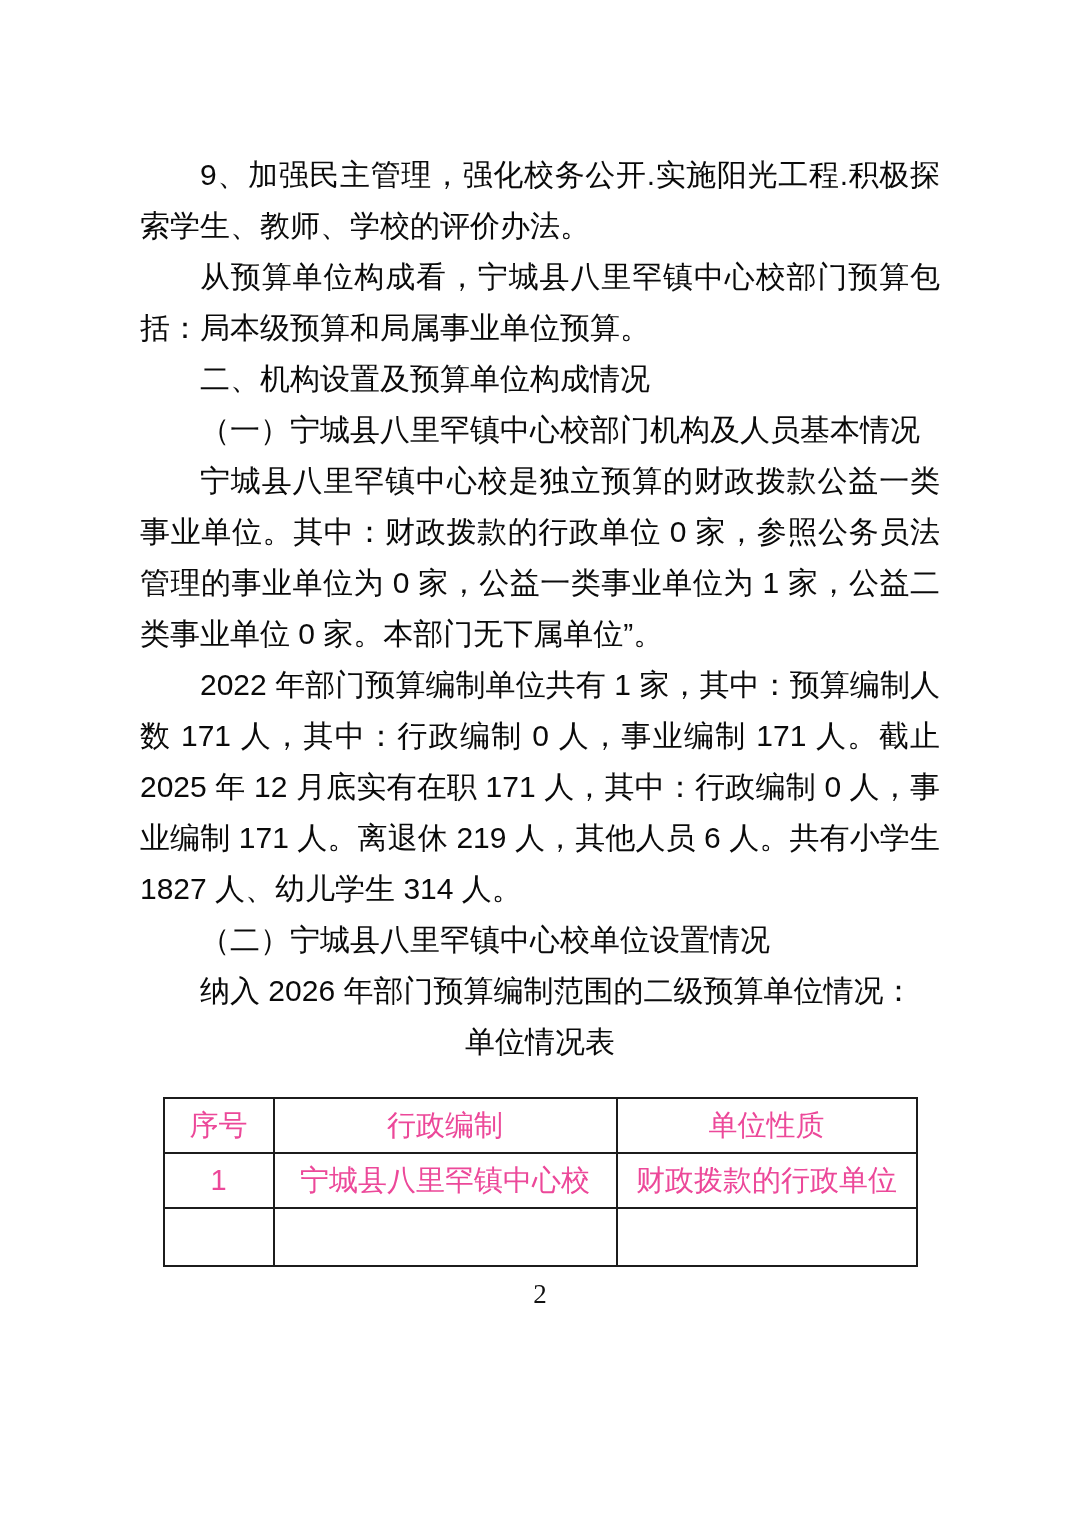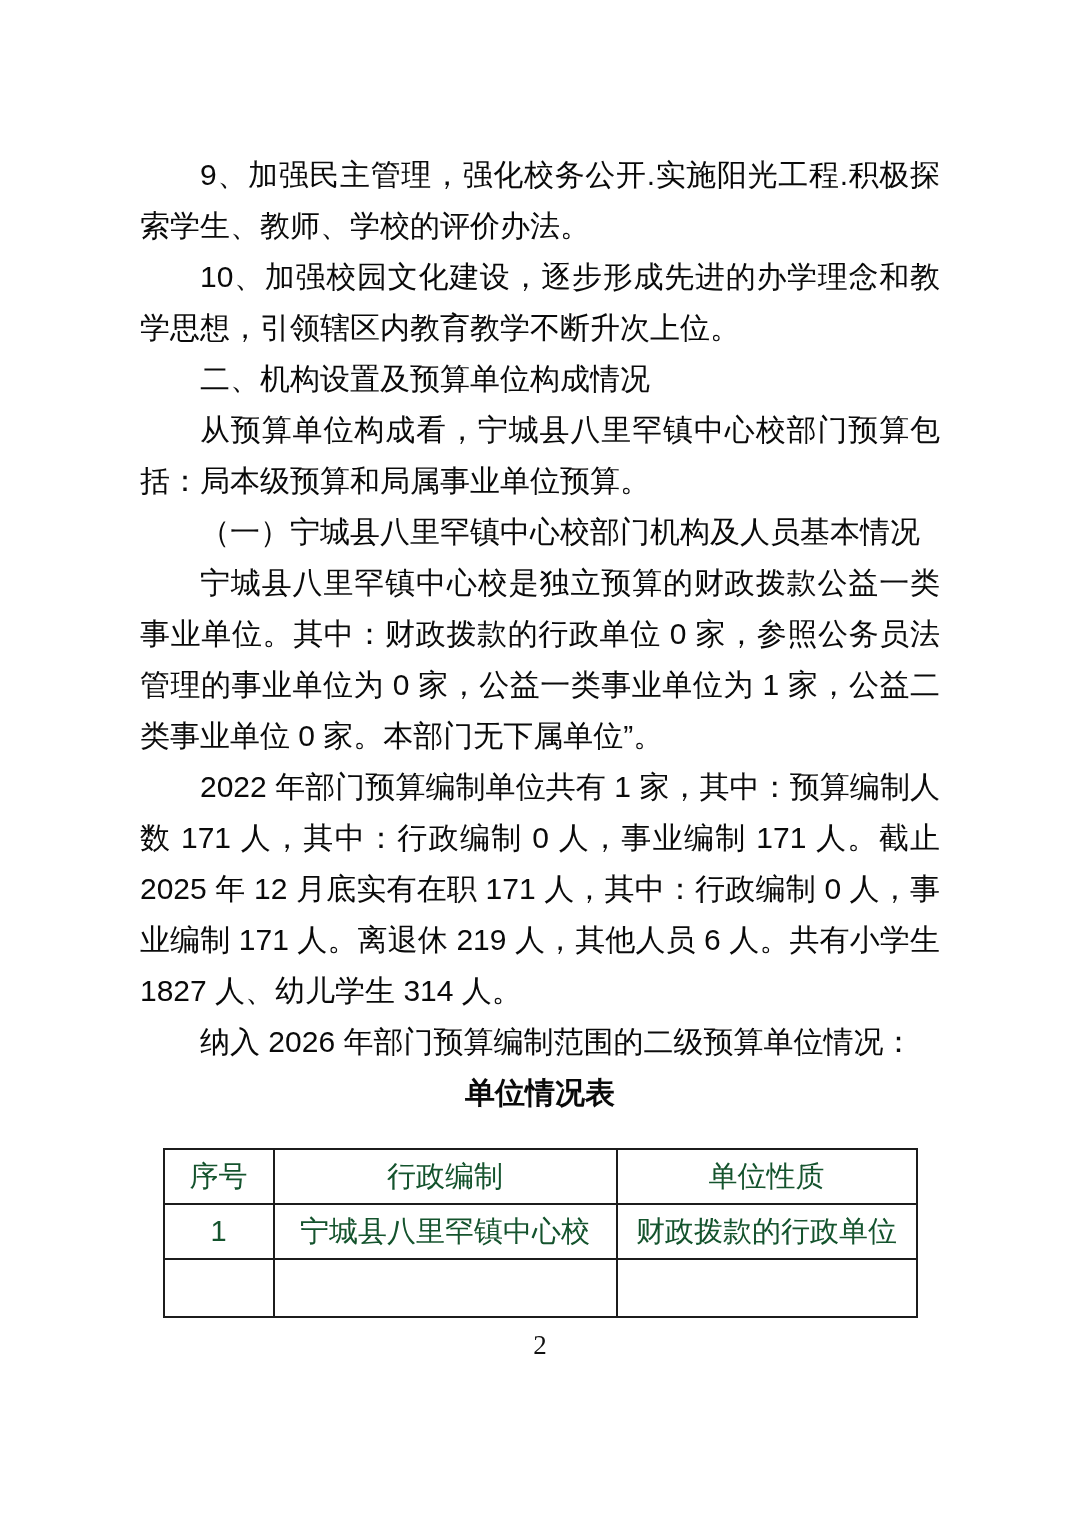--- a/index.html
+++ b/index.html
@@ -28,37 +28,37 @@
     line-height: 51px;
     color: #0a0a0a;
     text-align: justify;
     text-indent: 2em;
     overflow-wrap: break-word;
   }
   .table-title {
     margin: 0;
     font-size: 30px;
     line-height: 51px;
-    font-weight: bold;
+    font-weight: normal;
     color: #0a0a0a;
     text-align: center;
     text-indent: 0;
   }
   table.units {
     width: 753px;
     margin: 30px auto 0 auto;
     border-collapse: collapse;
     table-layout: fixed;
   }
   table.units th,
   table.units td {
     border: 2px solid #1c1c1c;
     font-size: 29px;
     font-weight: normal;
-    color: #14532d;
+    color: #ec4899;
     text-align: center;
     vertical-align: middle;
     height: 55px;
     padding: 0 4px;
     overflow: hidden;
   }
   table.units tr.empty-row td {
     height: 58px;
   }
   .page-number {
@@ -69,26 +69,26 @@
     color: #111111;
   }
 </style>
 </head>
 <body>
 
 <div class="page">
   <div class="content">
 
     <p class="para">9、加强民主管理，强化校务公开.实施阳光工程.积极探索学生、教师、学校的评价办法。</p>
-    <p class="para">10、加强校园文化建设，逐步形成先进的办学理念和教学思想，引领辖区内教育教学不断升次上位。</p>
+    <p class="para">从预算单位构成看，宁城县八里罕镇中心校部门预算包括：局本级预算和局属事业单位预算。</p>
     <p class="para">二、机构设置及预算单位构成情况</p>
-    <p class="para">从预算单位构成看，宁城县八里罕镇中心校部门预算包括：局本级预算和局属事业单位预算。</p>
     <p class="para">（一）宁城县八里罕镇中心校部门机构及人员基本情况</p>
     <p class="para">宁城县八里罕镇中心校是独立预算的财政拨款公益一类事业单位。其中：财政拨款的行政单位 0 家，参照公务员法管理的事业单位为 0 家，公益一类事业单位为 1 家，公益二类事业单位 0 家。本部门无下属单位”。</p>
     <p class="para">2022 年部门预算编制单位共有 1 家，其中：预算编制人数 171 人，其中：行政编制 0 人，事业编制 171 人。截止 2025 年 12 月底实有在职 171 人，其中：行政编制 0 人，事业编制 171 人。离退休 219 人，其他人员 6 人。共有小学生 1827 人、幼儿学生 314 人。</p>
+    <p class="para">（二）宁城县八里罕镇中心校单位设置情况</p>
     <p class="para">纳入 2026 年部门预算编制范围的二级预算单位情况：</p>
 
     <h3 class="table-title">单位情况表</h3>
 
     <table class="units">
       <colgroup>
         <col style="width:110px">
         <col style="width:343px">
         <col style="width:300px">
       </colgroup>

